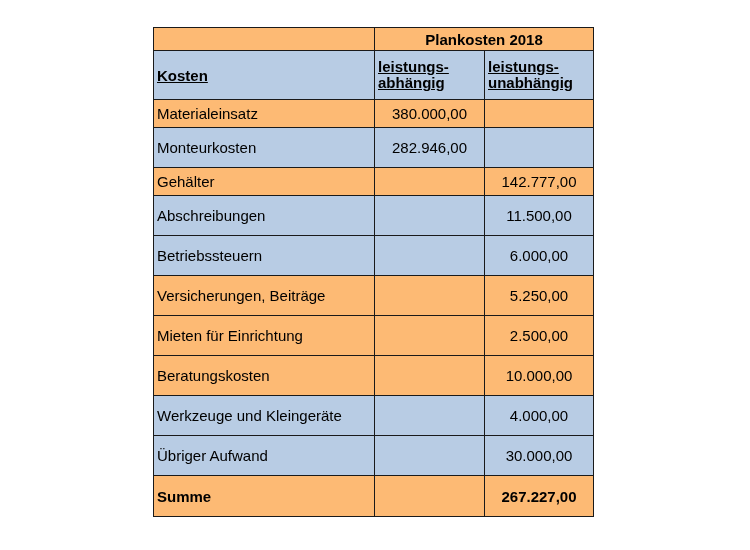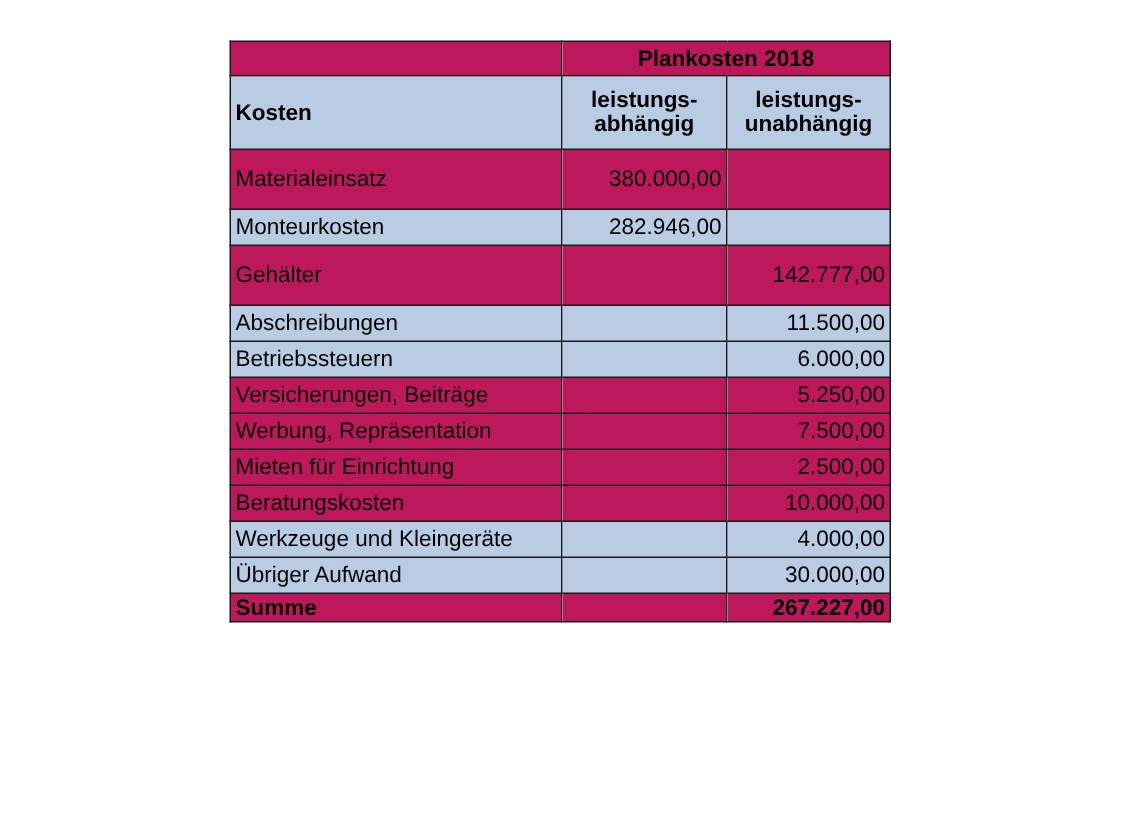--- a/index.html
+++ b/index.html
@@ -27,44 +27,44 @@
       border: 1px solid #1a1a1a;
       padding: 0 3px;
       font-size: 15px;
       white-space: nowrap;
       overflow: hidden;
       vertical-align: middle;
     }
     col.c1 { width: 221px; }
     col.c2 { width: 110px; }
     col.c3 { width: 109px; }
-    .light td { background: #be185d; }
+    .light td { background: #fdba74; }
     .dark td { background: #b8cce4; }
-    .num { text-align: right; }
+    .num { text-align: center; }
     .hdr-title {
       text-align: center;
       font-weight: bold;
       font-size: 15px;
     }
     .hdr-sub {
-      text-align: center;
+      text-align: left;
       font-weight: bold;
       font-size: 13px;
       line-height: 16px;
       margin-top: 48px;
     }
     .hdr-kosten {
       font-weight: bold;
       font-size: 15px;
     }
     tr.h1 { height: 23px; }
-    tr.h2 { height: 49px; }
-    tr.rtall { height: 40px; margin-top: 36px; }
-    tr.r { height: 24px; }
-    tr.rsum { height: 19px; }
+    tr.h2 { height: 49px; text-decoration: underline; }
+    tr.rtall { height: 28px; margin-top: 36px; }
+    tr.r { height: 40px; }
+    tr.rsum { height: 41px; }
     tr.rsum td { font-weight: bold; }
   </style>
 </head>
 <body>
 
 <table class="plan">
   <colgroup>
     <col class="c1">
       <col class="c2">
       <col class="c3">
@@ -111,25 +111,20 @@
         <td>Betriebssteuern</td>
         <td class="num"></td>
         <td class="num">6.000,00</td>
       </tr>
       <tr class="light r">
         <td>Versicherungen, Beiträge</td>
         <td class="num"></td>
         <td class="num">5.250,00</td>
       </tr>
       <tr class="light r">
-        <td>Werbung, Repräsentation</td>
-        <td class="num"></td>
-        <td class="num">7.500,00</td>
-      </tr>
-      <tr class="light r">
         <td>Mieten für Einrichtung</td>
         <td class="num"></td>
         <td class="num">2.500,00</td>
       </tr>
       <tr class="light r">
         <td>Beratungskosten</td>
         <td class="num"></td>
         <td class="num">10.000,00</td>
       </tr>
       <tr class="dark r">

